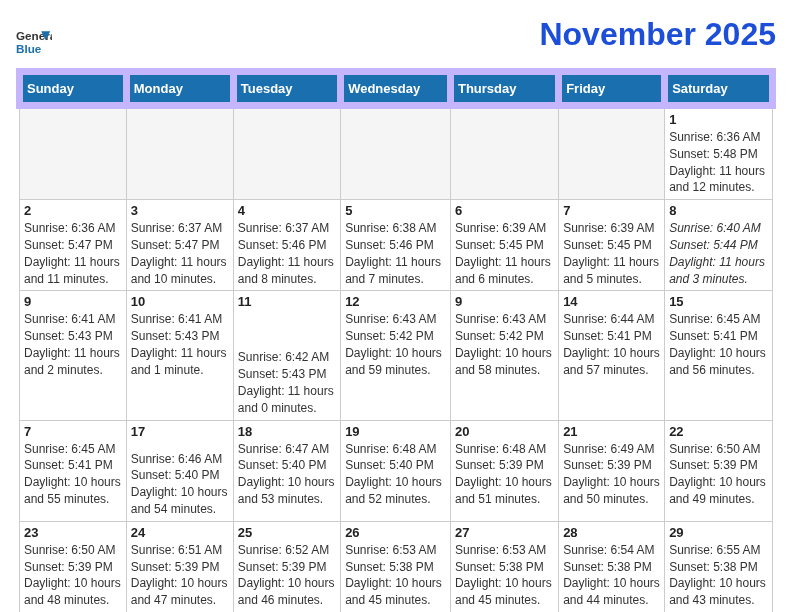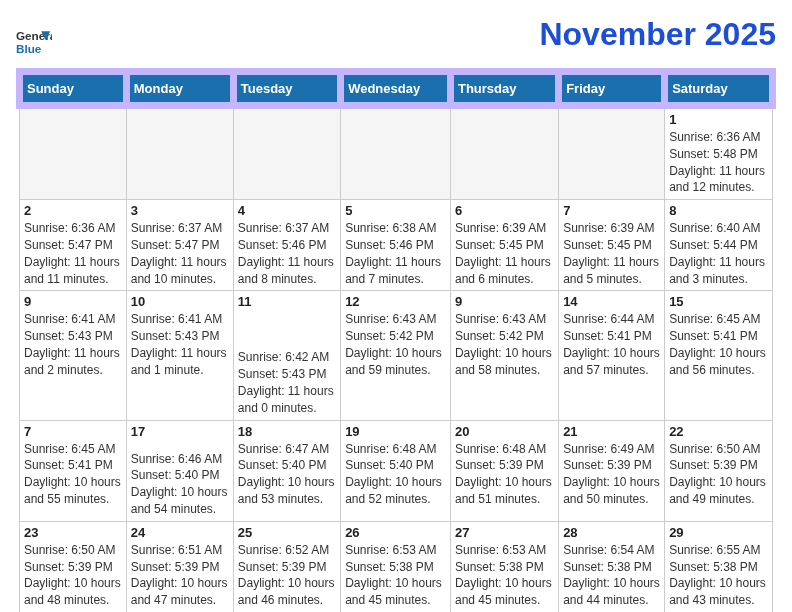--- a/index.html
+++ b/index.html
@@ -166,21 +166,21 @@
         </td>
         <td>
           <span class="day-number">7</span>
           <div class="day-info" style="white-space: pre-line;">Sunrise: 6:39 AM
 Sunset: 5:45 PM
 Daylight: 11 hours
 and 5 minutes.</div>
         </td>
         <td>
           <span class="day-number">8</span>
-          <div class="day-info" style="white-space: pre-line;">Sunrise: 6:40 AM
+          <div class="day-info" style="white-space: pre-line; font-style: italic;">Sunrise: 6:40 AM
 Sunset: 5:44 PM
 Daylight: 11 hours
 and 3 minutes.</div>
         </td>
       </tr>
       <tr>
         <td>
           <span class="day-number">9</span>
           <div class="day-info" style="white-space: pre-line;">Sunrise: 6:41 AM
 Sunset: 5:43 PM

